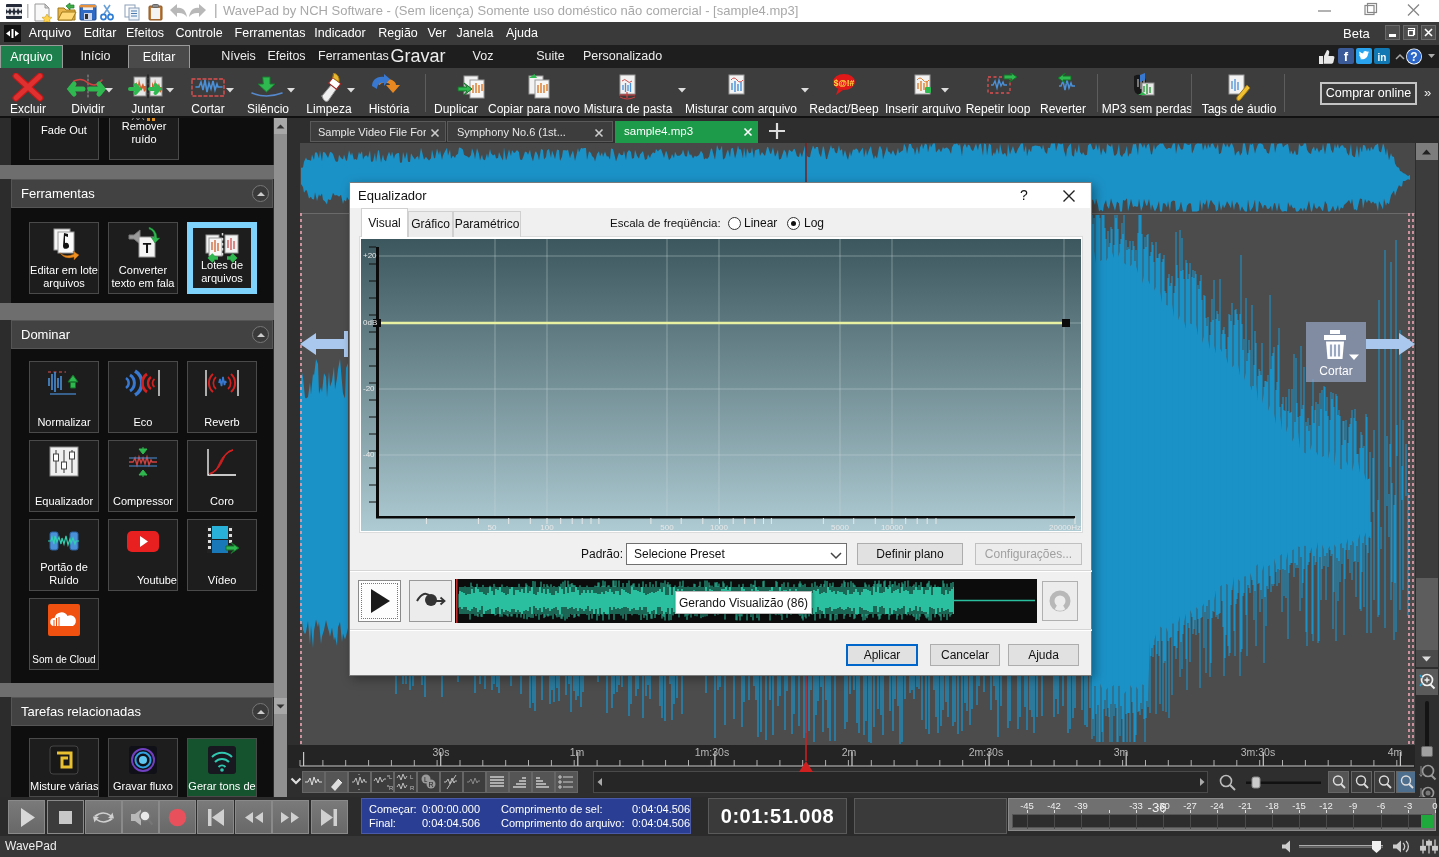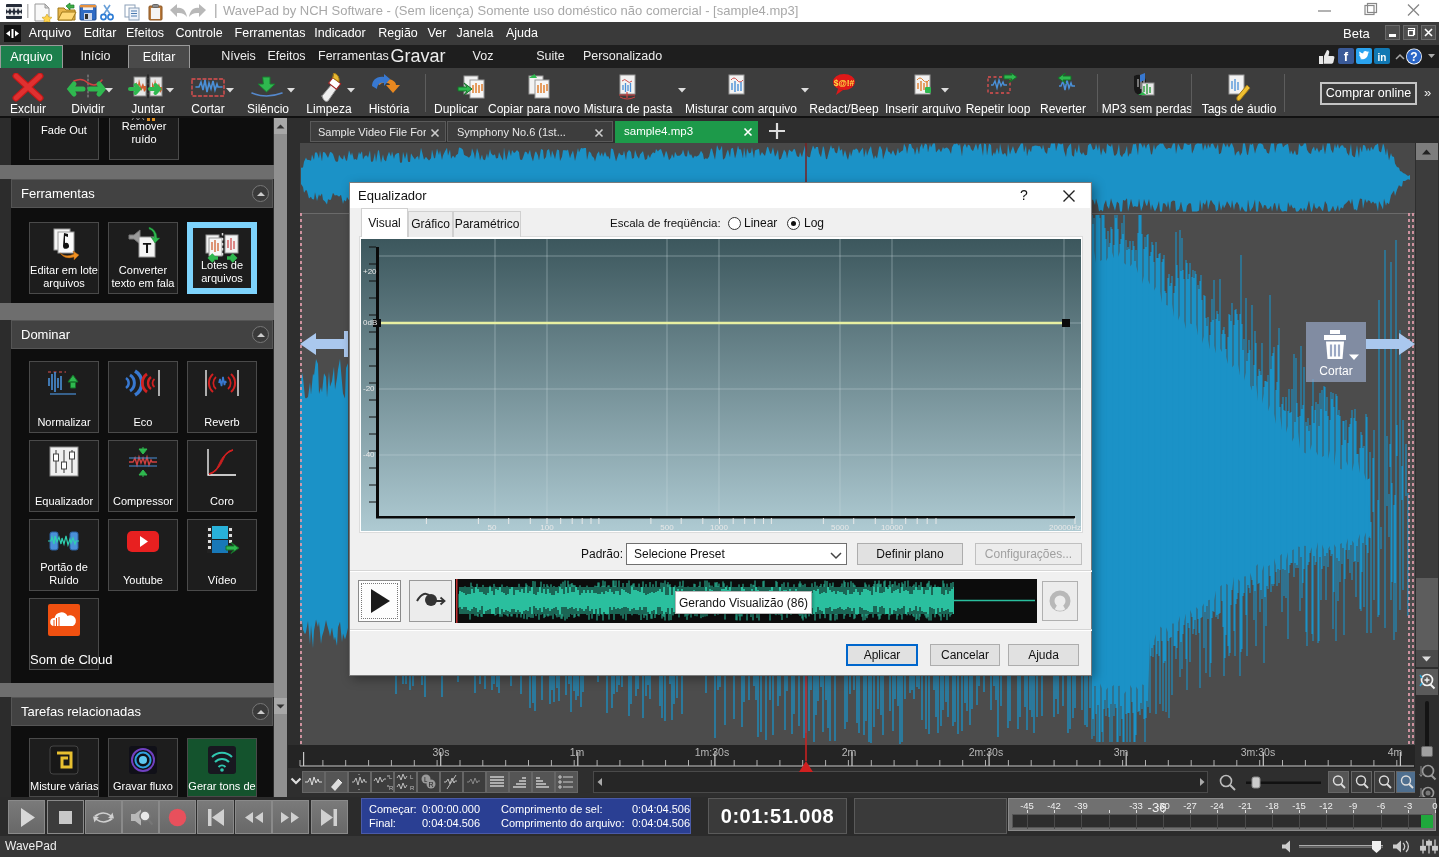--- a/index.html
+++ b/index.html
@@ -402,21 +402,21 @@
           <div class="abs" style="left:0;bottom:3px;width:100%;color:#fff;font-size:11px;text-align:center;">
             <div style="line-height:13px;white-space:nowrap;">Portão de</div>
             <div style="line-height:13px;white-space:nowrap;">Ruído</div>
           </div>
         </div>
         <div class="abs" style="left:97px;top:199px;width:70px;height:72px;background:#1d1d1d;border:1px solid #4a4a4a;">
           <div class="abs" style="left:50%;top:4px;transform:translateX(-50%);"><svg width="36" height="34" viewBox="0 0 36 34">
               <rect x="2" y="7" width="32" height="21" rx="5" fill="#e82020"></rect>
               <path d="M15 12 l8 5.5 -8 5.5z" fill="#fff"></path>
             </svg></div>
-          <div class="abs" style="left:0;bottom:3px;width:100%;color:#fff;font-size:11px;text-align:center;">
+          <div class="abs" style="left:0;bottom:3px;width:100%;color:#fff;font-size:11px;text-align:right;">
             <div style="line-height:13px;white-space:nowrap;">Youtube</div>
           </div>
         </div>
         <div class="abs" style="left:176px;top:199px;width:70px;height:72px;background:#1d1d1d;border:1px solid #4a4a4a;">
           <div class="abs" style="left:50%;top:4px;transform:translateX(-50%);"><svg width="36" height="34" viewBox="0 0 36 34">
               <g>
                 <rect x="8" y="2" width="16" height="13" fill="#28b0d8"></rect>
                 <rect x="8" y="16" width="16" height="13" fill="#1878b8"></rect>
                 <rect x="3" y="2" width="5" height="27" fill="#222"></rect>
                 <rect x="24" y="2" width="5" height="27" fill="#222"></rect>
@@ -434,21 +434,21 @@
           <div class="abs" style="left:0;bottom:3px;width:100%;color:#fff;font-size:11px;text-align:center;">
             <div style="line-height:13px;white-space:nowrap;">Vídeo</div>
           </div>
         </div>
         <div class="abs" style="left:18px;top:278px;width:70px;height:72px;background:#1d1d1d;border:1px solid #4a4a4a;">
           <div class="abs" style="left:50%;top:4px;transform:translateX(-50%);"><svg width="36" height="34" viewBox="0 0 36 34">
               <rect x="2" y="1" width="32" height="32" rx="2" fill="#f05010"></rect>
               <path d="M8 23 a4 4 0 0 1 .5 -8 a7 7 0 0 1 13 -2 a5 5 0 0 1 5.5 10z" fill="#fff"></path>
               <path d="M8 23 v-6 m2.5 6 v-8 m2.5 8 v-9" stroke="#f05010" stroke-width="1"></path>
             </svg></div>
-          <div class="abs" style="left:0;bottom:3px;width:100%;color:#fff;font-size:13px;text-align:center;">
+          <div class="abs" style="left:0;bottom:3px;width:100%;color:#fff;font-size:10px;text-align:center;">
             <div style="line-height:13px;white-space:nowrap;">Som de Cloud</div>
           </div>
         </div>
       </div>
       <div class="abs" style="left:11px;top:579px;width:262px;height:100px;background:#0e0e0e;">
         <div class="abs" style="left:0;top:0;width:262px;height:29px;background:#424242;border:1px solid #555;">
           <div class="abs" style="left:9px;top:6px;color:#fff;font-size:13px;">Tarefas relacionadas</div>
           <div class="abs" style="left:240px;top:5px;width:17px;height:17px;border-radius:50%;border:1px solid #777;background:#3a3a3a;"></div>
           <svg class="abs" style="left:244px;top:10px" width="10" height="8">
             <path d="M1 6 l4-4 4 4z" fill="#ccc"></path>
@@ -913,21 +913,21 @@
         <line x1="542.0" y1="335" x2="542.0" y2="341" stroke="#e8e8e8" stroke-width="1"></line>
         <line x1="555.7" y1="335" x2="555.7" y2="341" stroke="#e8e8e8" stroke-width="1"></line>
         <line x1="567.2" y1="335" x2="567.2" y2="341" stroke="#e8e8e8" stroke-width="1"></line>
         <line x1="577.2" y1="335" x2="577.2" y2="341" stroke="#e8e8e8" stroke-width="1"></line>
         <line x1="586.0" y1="335" x2="586.0" y2="341" stroke="#e8e8e8" stroke-width="1"></line>
         <line x1="725" y1="335" x2="725" y2="341" stroke="#e8e8e8" stroke-width="1"></line>
 <line x1="28" y1="140" x2="716" y2="140" stroke="#e8f0a2" stroke-width="2.5"></line>
 <rect x="23" y="136" width="8" height="8" fill="#0a0a0a"></rect>
 <rect x="712" y="136" width="8" height="8" fill="#0a0a0a"></rect>
 </svg>
-      <div class="abs" style="left:13px;top:68px;color:#e8e8e8;font-size:8px;margin-top:16px;">+20</div>
+      <div class="abs" style="left:13px;top:68px;color:#e8e8e8;font-size:8px;">+20</div>
       <div class="abs" style="left:13px;top:135px;color:#e8e8e8;font-size:8px;">0dB</div>
       <div class="abs" style="left:13px;top:201px;color:#e8e8e8;font-size:8px;">-20</div>
       <div class="abs" style="left:13px;top:267px;color:#e8e8e8;font-size:8px;">-40</div>
       <div class="abs" style="left:117px;top:340px;width:50px;text-align:center;color:#e8e8e8;font-size:8px;">50</div>
       <div class="abs" style="left:172px;top:340px;width:50px;text-align:center;color:#e8e8e8;font-size:8px;">100</div>
       <div class="abs" style="left:292px;top:340px;width:50px;text-align:center;color:#e8e8e8;font-size:8px;">500</div>
       <div class="abs" style="left:344px;top:340px;width:50px;text-align:center;color:#e8e8e8;font-size:8px;">1000</div>
       <div class="abs" style="left:465px;top:340px;width:50px;text-align:center;color:#e8e8e8;font-size:8px;">5000</div>
       <div class="abs" style="left:517px;top:340px;width:50px;text-align:center;color:#e8e8e8;font-size:8px;">10000</div>
       <div class="abs" style="left:690px;top:340px;width:50px;text-align:center;color:#e8e8e8;font-size:8px;">20000Hz</div>

